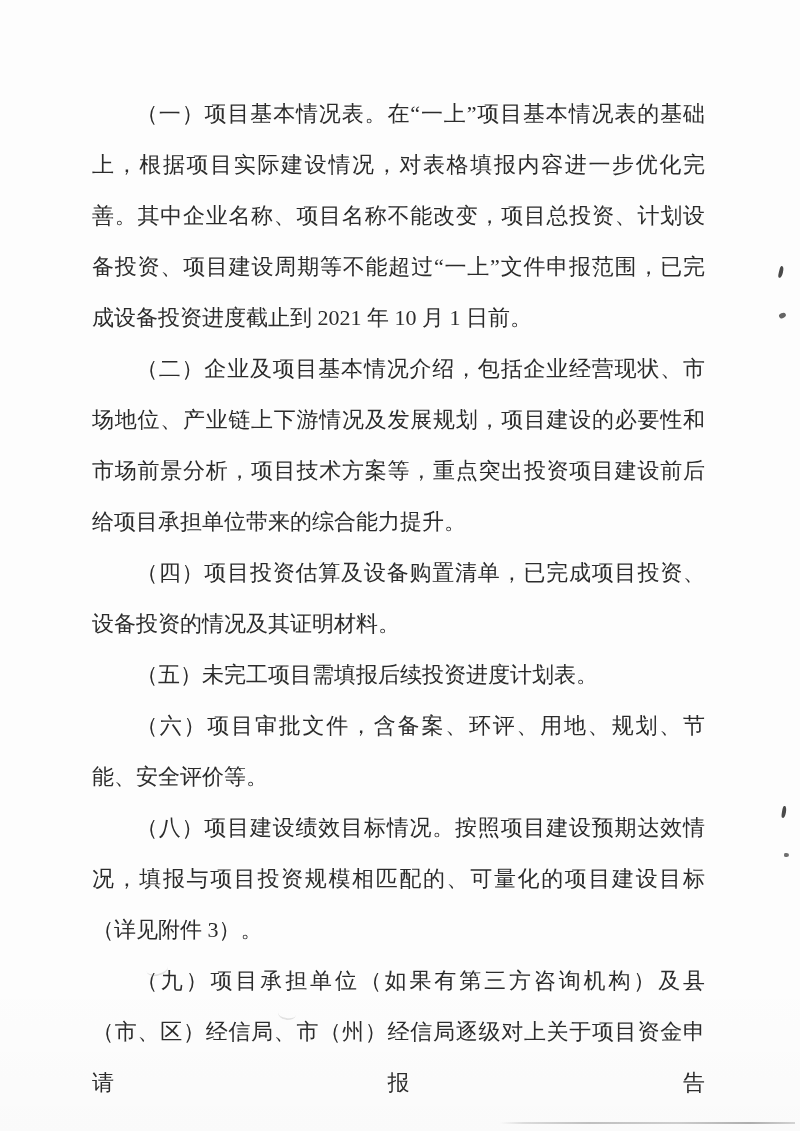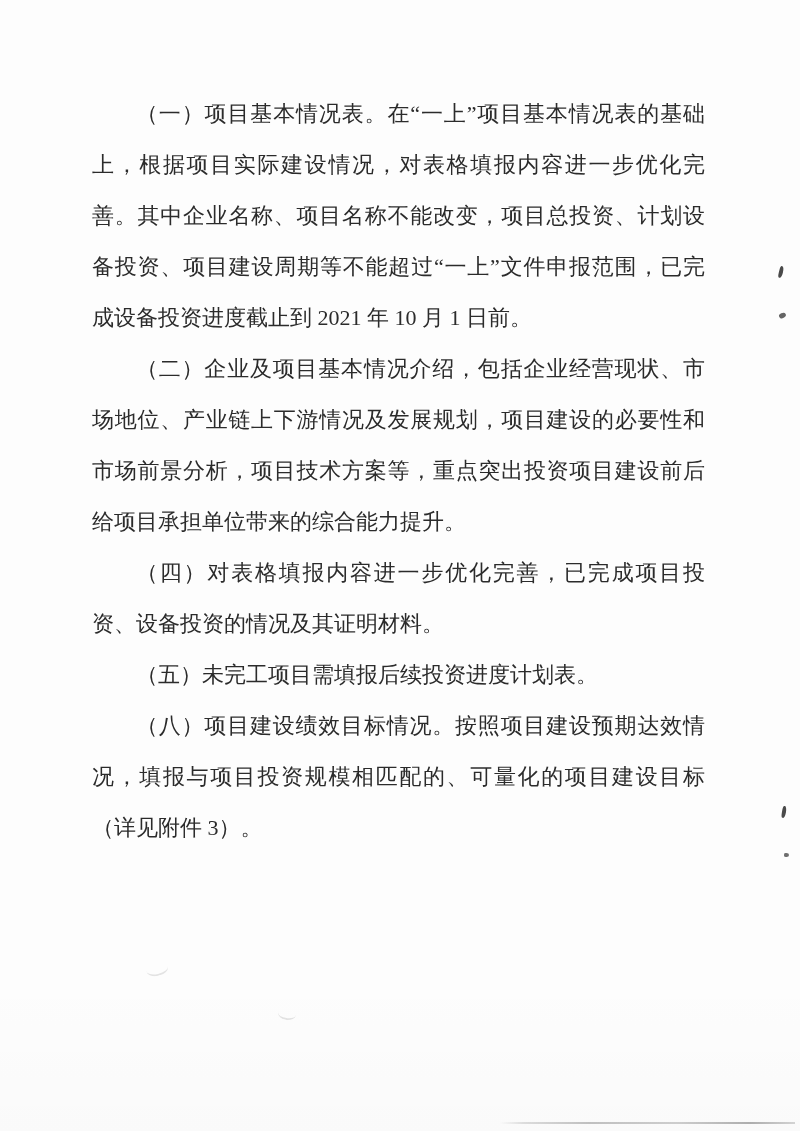--- a/index.html
+++ b/index.html
@@ -77,23 +77,25 @@
       rgba(120,120,120,0.3) 100%);
   }
 </style>
 </head>
 <body>
 
 <div class="page">
   <div class="content">
     <p>（一）项目基本情况表。在“一上”项目基本情况表的基础上，根据项目实际建设情况，对表格填报内容进一步优化完善。其中企业名称、项目名称不能改变，项目总投资、计划设备投资、项目建设周期等不能超过“一上”文件申报范围，已完成设备投资进度截止到 2021 年 10 月 1 日前。</p>
     <p>（二）企业及项目基本情况介绍，包括企业经营现状、市场地位、产业链上下游情况及发展规划，项目建设的必要性和市场前景分析，项目技术方案等，重点突出投资项目建设前后给项目承担单位带来的综合能力提升。</p>
-    <p>（四）对表格填报内容进一步优化完善，已完成项目投资、设备投资的情况及其证明材料。</p>
+    <p>（四）项目投资估算及设备购置清单，已完成项目投资、设备投资的情况及其证明材料。</p>
     <p>（五）未完工项目需填报后续投资进度计划表。</p>
+    <p>（六）项目审批文件，含备案、环评、用地、规划、节能、安全评价等。</p>
     <p>（八）项目建设绩效目标情况。按照项目建设预期达效情况，填报与项目投资规模相匹配的、可量化的项目建设目标（详见附件 3）。</p>
+    <p class="cut-off">（九）项目承担单位（如果有第三方咨询机构）及县（市、区）经信局、市（州）经信局逐级对上关于项目资金申请报告</p>
   </div>
 
   <div class="speck speck-1"></div>
   <div class="speck speck-2"></div>
   <div class="speck speck-3"></div>
   <div class="speck speck-4"></div>
   <div class="smudge smudge-1"></div>
   <div class="smudge smudge-2"></div>
   <div class="scan-line"></div>
 </div>

